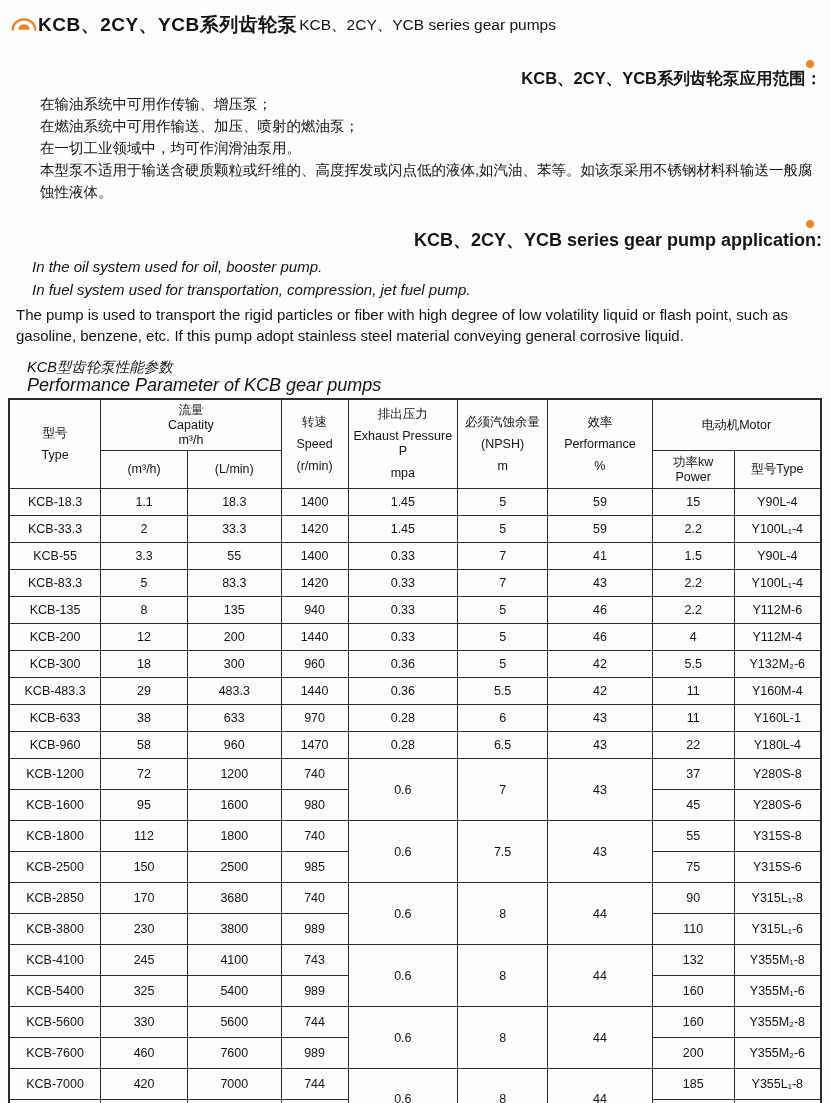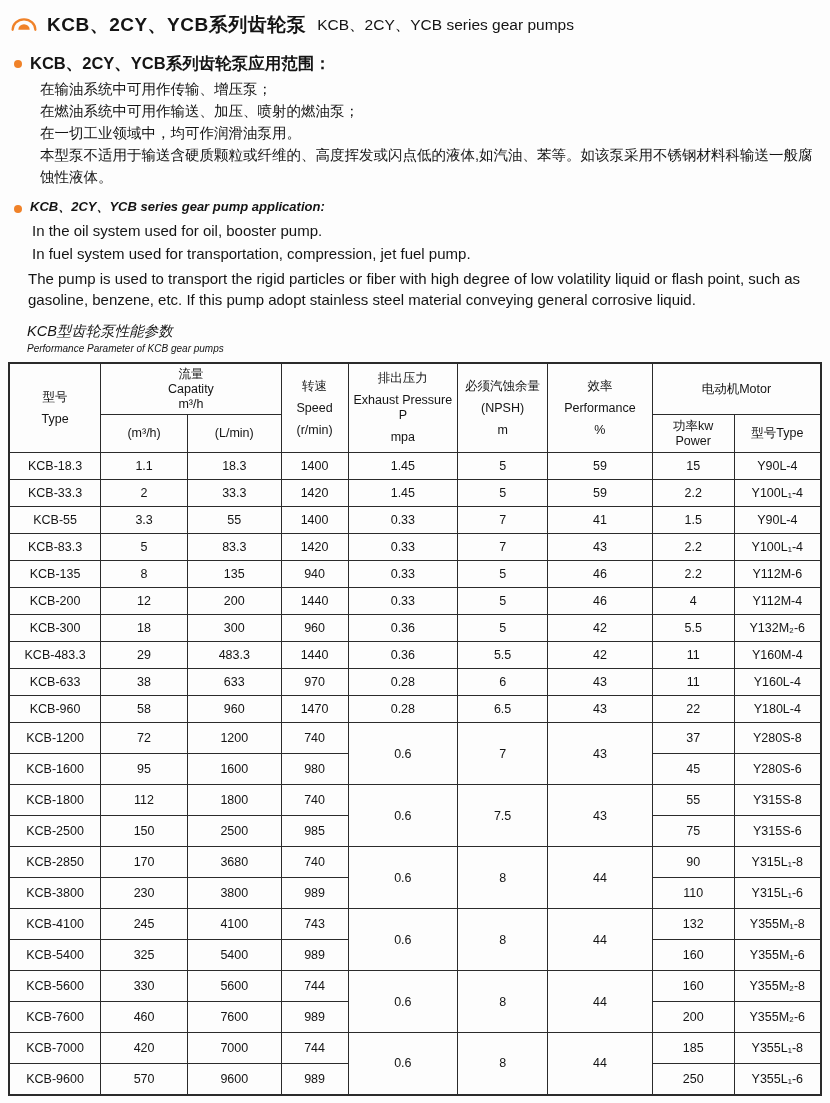--- a/index.html
+++ b/index.html
@@ -8,47 +8,47 @@
   body {
     width: 830px; height: 1103px;
     background: #fdfdfd;
     color: var(--ink);
     font-family: "Liberation Sans", "DejaVu Sans", sans-serif;
     overflow: hidden;
   }
   .page { padding: 8px 8px 0 8px; }
 
   
-  .title-row { display: flex; align-items: center; gap: 9px; margin: 4px 0 0 2px; }
+  .title-row { display: flex; align-items: center; margin: 4px 0 0 2px; }
   .logo { flex: 0 0 auto; display: inline-flex; }
   .title-cn { font-size: 19px; font-weight: bold; letter-spacing: 0.5px; }
   .title-en { font-size: 15.5px; font-weight: normal; margin-left: 2px; }
 
   
-  .section-heading { display: flex; align-items: flex-start; margin-left: 6px; }
+  .section-heading { display: flex; align-items: flex-end; margin-left: 6px; flex-direction: column; }
   .bullet {
     width: 8px; height: 8px; border-radius: 50%;
     background: var(--accent); flex: 0 0 auto;
     margin: 7px 8px 0 0;
   }
   .heading-cn { font-size: 16.5px; font-weight: bold; }
-  .heading-en { font-size: 13px; font-weight: bold; font-style: italic; }
+  .heading-en { font-size: 18px; font-weight: bold; }
 
   
   .cn-lines { margin: 3px 0 0 32px; font-size: 14.5px; line-height: 22px; }
-  .en-lines { margin: 4px 0 0 24px; font-size: 15px; line-height: 22.5px; }
-  .en-paragraph { margin: 3px 0 0 20px; font-size: 15px; line-height: 21px; width: 790px; }
+  .en-lines { margin: 4px 0 0 24px; font-size: 15px; line-height: 22.5px; font-style: italic; }
+  .en-paragraph { margin: 3px 0 0 8px; font-size: 15px; line-height: 21px; width: 790px; }
 
   .app-cn-heading { margin-top: 15px; }
   .app-en-heading { margin-top: 10px; }
 
   
   .table-titles { margin: 12px 0 0 19px; font-style: italic; }
   .table-title-cn { font-size: 14.5px; line-height: 18px; }
-  .table-title-en { font-size: 10px; line-height: 18px; }
+  .table-title-en { font-size: 18px; line-height: 18px; }
 
   
   table.perf {
     border-collapse: collapse;
     table-layout: fixed;
     margin-top: 4px;
     border: 2px solid var(--line);
   }
   table.perf th, table.perf td {
     border: 1px solid var(--line);
@@ -264,21 +264,21 @@
         </tr>
         <tr>
           <td>KCB-633</td>
           <td>38</td>
           <td>633</td>
           <td>970</td>
           <td>0.28</td>
           <td>6</td>
           <td>43</td>
           <td>11</td>
-          <td>Y160L-4</td>
+          <td>Y160L-1</td>
         </tr>
         <tr>
           <td>KCB-960</td>
           <td>58</td>
           <td>960</td>
           <td>1470</td>
           <td>0.28</td>
           <td>6.5</td>
           <td>43</td>
           <td>22</td>

